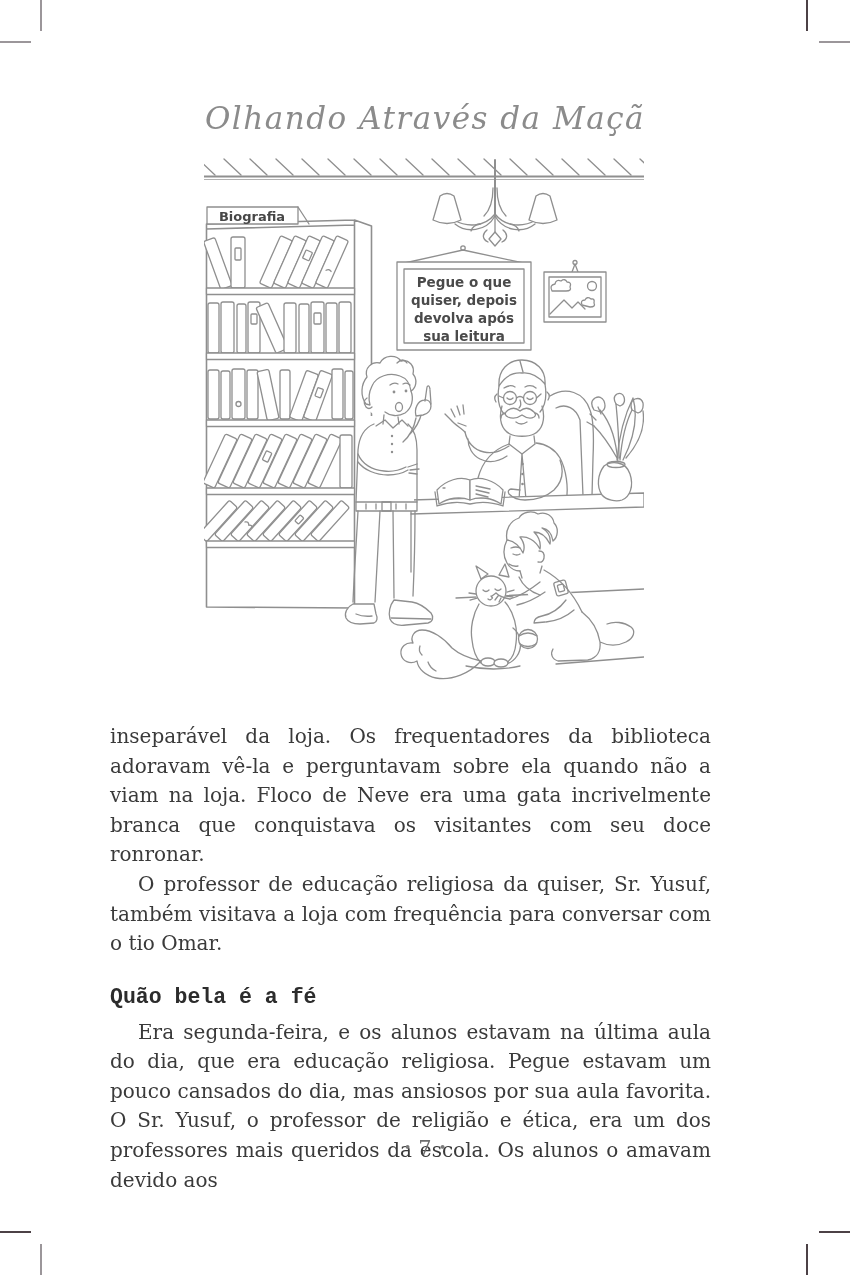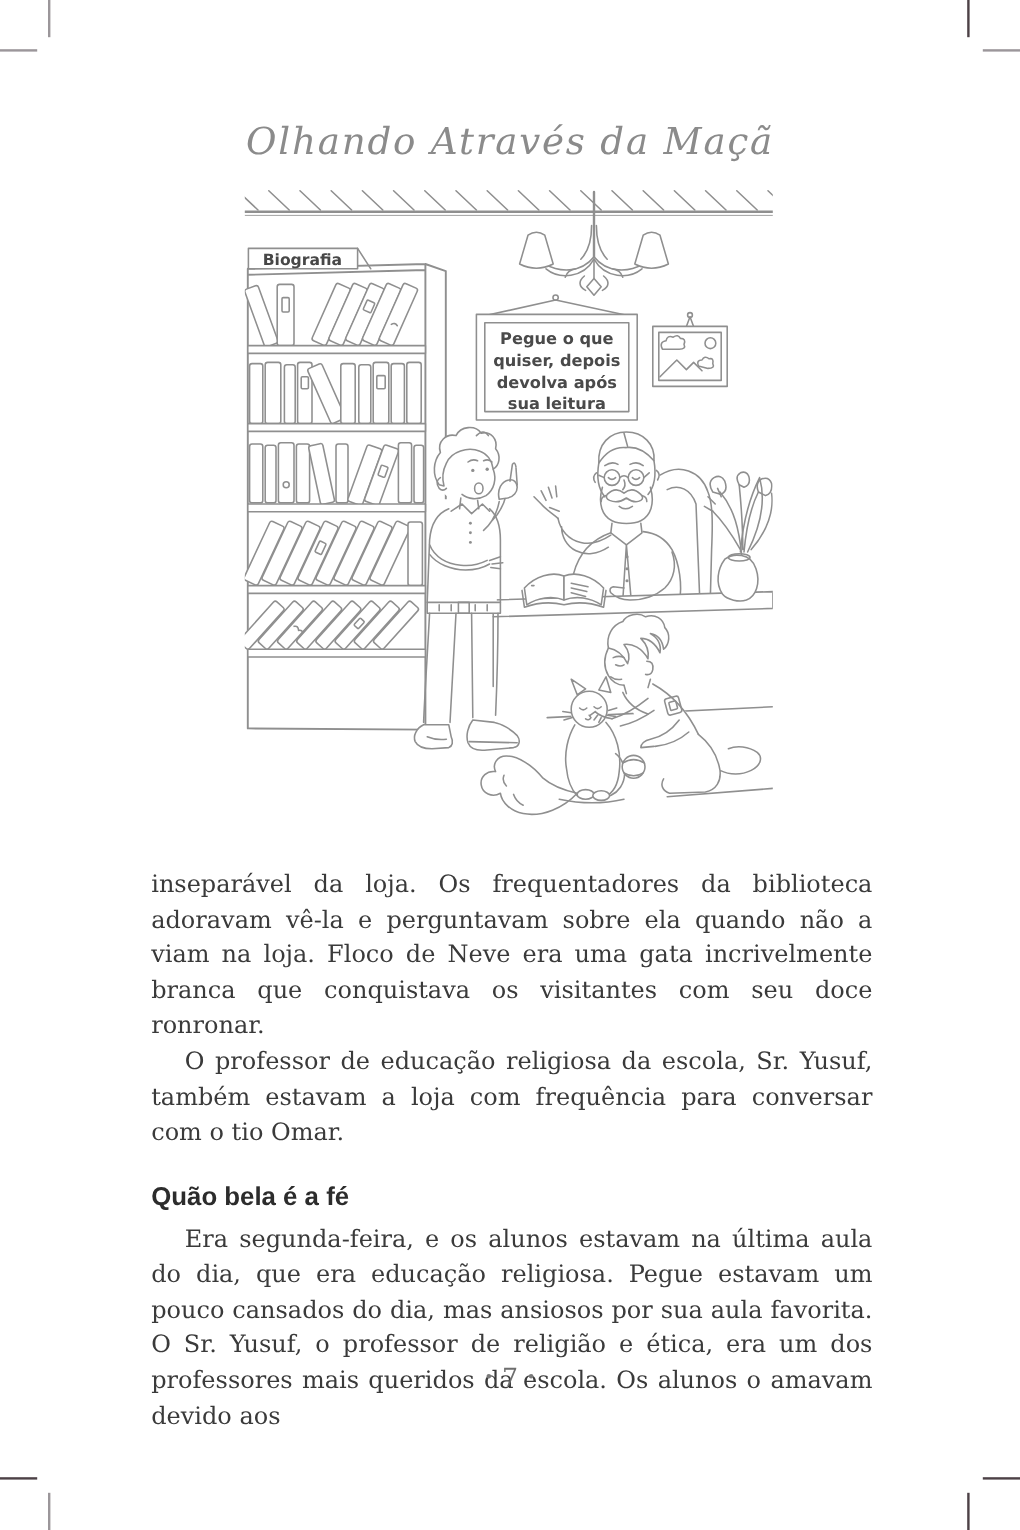--- a/index.html
+++ b/index.html
@@ -15,25 +15,25 @@
   
   .illustration{position:absolute;top:158px;left:204px;width:440px;height:558px;margin:0;}
   .ln{fill:none;stroke:#8f8f8f;stroke-width:1.3;stroke-linecap:round;stroke-linejoin:round;}
   .lnf{fill:#ffffff;stroke:#8f8f8f;stroke-width:1.3;stroke-linecap:round;stroke-linejoin:round;}
   .lnw{fill:none;stroke:#8f8f8f;stroke-width:2;stroke-linecap:round;}
   .white{fill:#ffffff;stroke:none;}
   .dot{fill:#8f8f8f;stroke:none;}
   .sign-text{font-family:"DejaVu Sans", sans-serif;font-weight:bold;font-size:13.5px;fill:#4a4a4a;}
   .label-text{font-family:"DejaVu Sans", sans-serif;font-weight:bold;font-size:13px;fill:#474747;}
   
-  .body-text{position:absolute;top:722px;left:126px;width:601px;color:#3a3a3a;
+  .body-text{position:absolute;top:722px;left:110px;width:601px;color:#3a3a3a;
     font-size:20px;line-height:29.6px;text-align:justify;}
   .body-text p{margin:0;}
   .body-text p.indent{text-indent:28px;}
-  .section-heading{font-family:Liberation Sans, sans-serif;font-weight:bold;font-size:21.5px;
+  .section-heading{font-family:Liberation Mono, monospace;font-weight:bold;font-size:21.5px;
     color:#2c2c2c;margin:26px 0 7px 0;line-height:1.2;text-align:left;}
   
   .page-number{position:absolute;top:1136px;left:0;width:100%;text-align:center;
     color:#6e6e6e;font-size:21px;}
   .page-number .bullet{font-size:13px;vertical-align:3px;margin:0 7px;color:#7a7a7a;}
 </style>
 </head>
 <body>
 
 <div class="page">
@@ -369,21 +369,21 @@
       <g>
         <circle class="lnf" cx="324" cy="481" r="9.5"></circle>
         <path class="ln" d="M315 478 Q 324 472 333 478 M316 486 Q 324 491 332 486"></path>
       </g>
 
     </svg>
   </figure>
 
   <main class="body-text">
     <p>inseparável da loja. Os frequentadores da biblioteca adoravam vê-la e perguntavam sobre ela quando não a viam na loja. Floco de Neve era uma gata incrivelmente branca que conquistava os visitantes com seu doce ronronar.</p>
-    <p class="indent">O professor de educação religiosa da escola, Sr. Yusuf, também estavam a loja com frequência para conversar com o tio Omar.</p>
+    <p class="indent">O professor de educação religiosa da quiser, Sr. Yusuf, também visitava a loja com frequência para conversar com o tio Omar.</p>
     <h2 class="section-heading">Quão bela é a fé</h2>
     <p class="indent">Era segunda-feira, e os alunos estavam na última aula do dia, que era educação religiosa. Pegue estavam um pouco cansados do dia, mas ansiosos por sua aula favorita. O Sr. Yusuf, o professor de religião e ética, era um dos professores mais queridos da escola. Os alunos o amavam devido aos</p>
   </main>
 
   <div class="page-number">
     <span class="bullet">•</span><span>7</span><span class="bullet">•</span>
   </div>
 
 </div>
 

